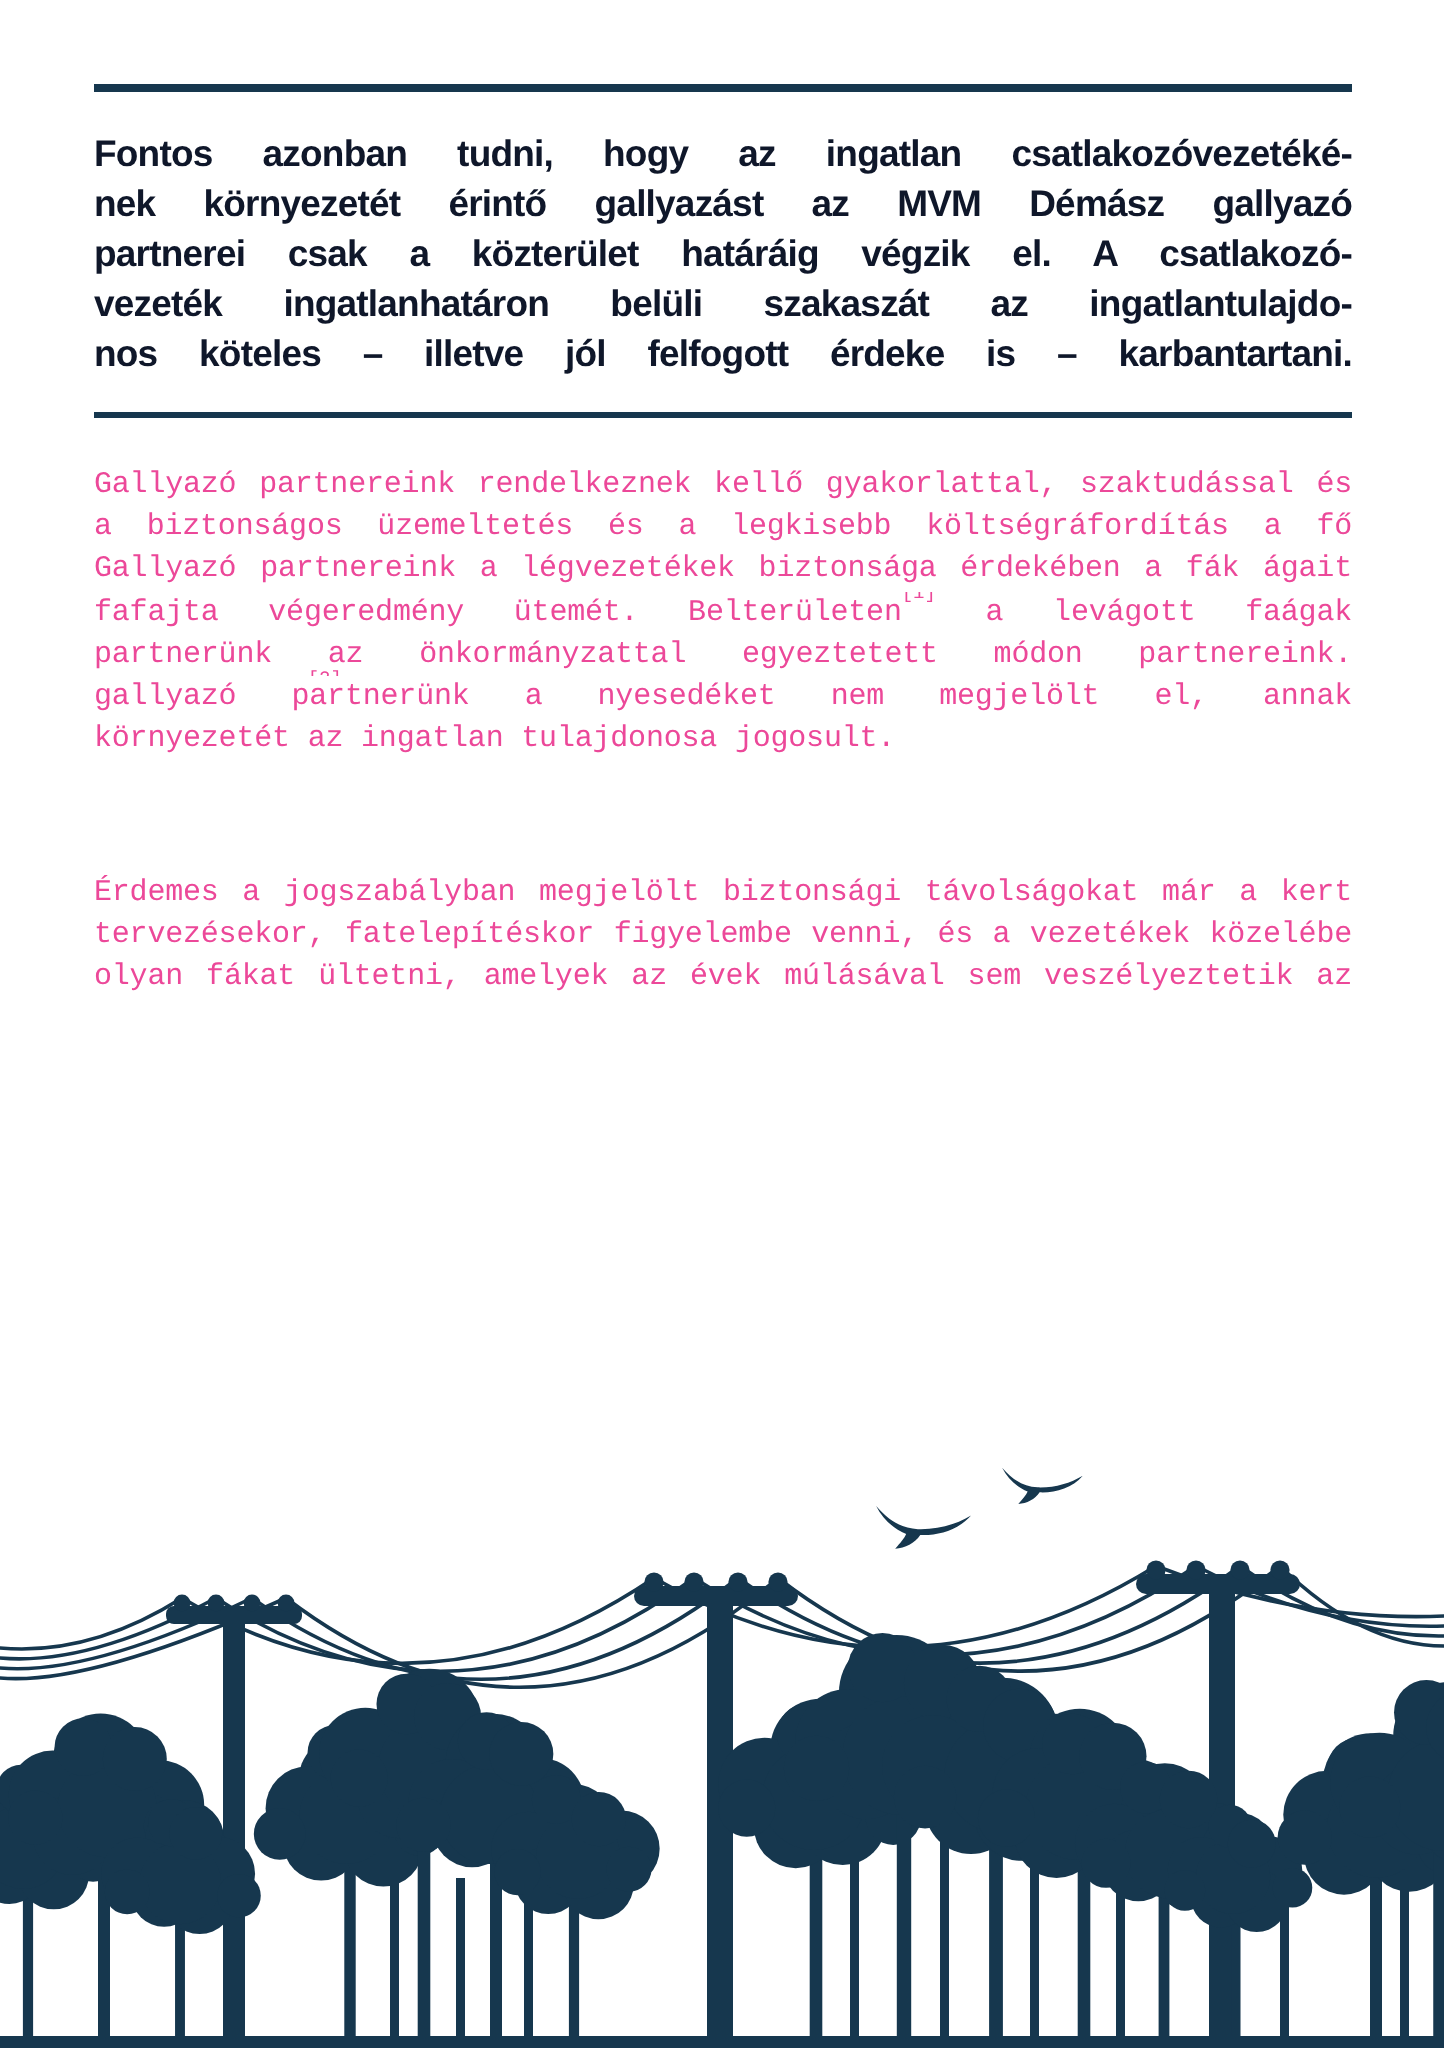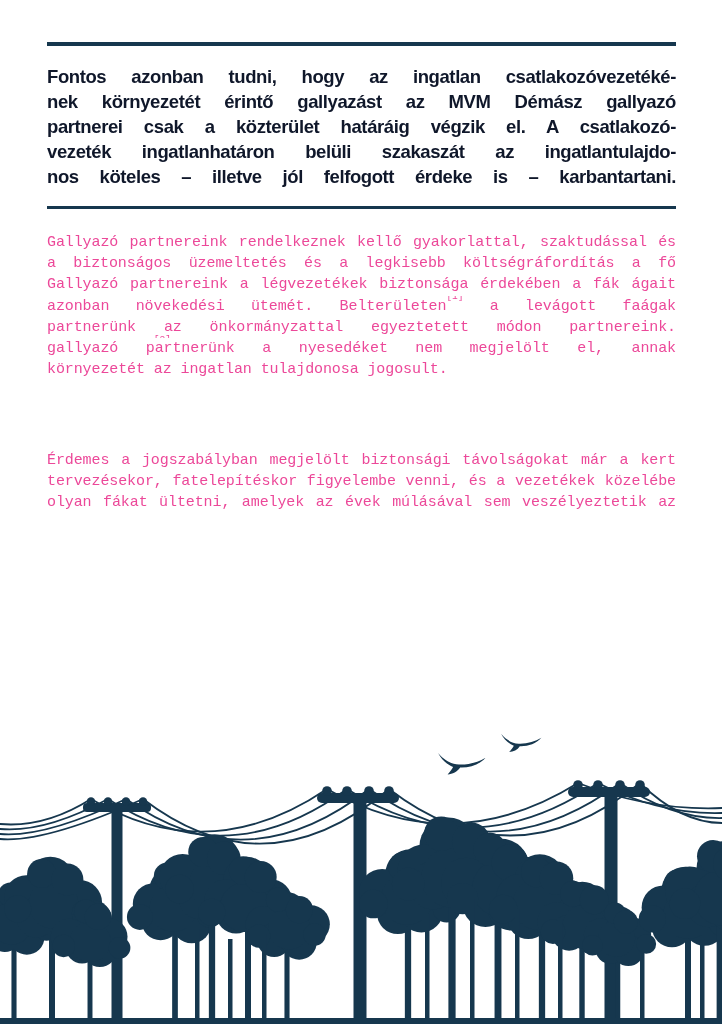--- a/index.html
+++ b/index.html
@@ -11,21 +11,21 @@
   .rule{position:absolute;left:47px;width:629px;background:#16374E;}
   .rule-top{top:42px;height:4px;}
   .rule-mid{top:206px;height:3px;}
   .heading{top:64px;}
   .h-line{
     font-weight:bold;font-size:18.5px;line-height:25px;color:#0f172a;
     letter-spacing:-0.4px;text-align:justify;text-align-last:justify;
     height:25px;overflow:hidden;
   }
   .para1{top:232px;}
-  .para2{top:450px;}
+  .para2{top:436px;}
   .b-line{
     font-size:15px;line-height:21.2px;color:#ec4899;
     letter-spacing:-0.1px;text-align:justify;text-align-last:justify;
     height:21.2px;overflow:hidden;font-family:Liberation Mono, monospace;
   }
   .b-line.j-end{text-align-last:left;}
   sup.note{
     font-size:9.5px;line-height:0;position:relative;top:-0.45em;letter-spacing:0;
   }
   .scene{position:absolute;left:0;top:724px;width:722px;height:300px;}
@@ -44,21 +44,21 @@
     <div class="h-line">vezeték ingatlanhatáron belüli szakaszát az ingatlantulajdo-</div>
     <div class="h-line">nos köteles – illetve jól felfogott érdeke is – karbantartani.</div>
   </div>
 
   <div class="rule rule-mid"></div>
 
   <div class="content para1">
     <div class="b-line">Gallyazó partnereink rendelkeznek kellő gyakorlattal, szaktudással és a szük-</div>
     <div class="b-line">a biztonságos üzemeltetés és a legkisebb költségráfordítás a fő szempontja.</div>
     <div class="b-line">Gallyazó partnereink a légvezetékek biztonsága érdekében a fák ágait minden</div>
-    <div class="b-line"><span>azonban növekedési ütemét. Belterületen</span><sup class="note">[1]</sup><span> a levágott faágak elszállításáról gallyazó</span></div>
+    <div class="b-line"><span>fafajta végeredmény ütemét. Belterületen</span><sup class="note">[1]</sup><span> a levágott faágak elszállításáról gallyazó</span></div>
     <div class="b-line"><span>partnerünk az önkormányzattal egyeztetett módon partnereink. Külterületen</span><sup class="note">[2]</sup></div>
     <div class="b-line">gallyazó partnerünk a nyesedéket nem megjelölt el, annak elszállítására és fel-</div>
     <div class="b-line j-end">környezetét az ingatlan tulajdonosa jogosult.</div>
   </div>
 
   <div class="content para2">
     <div class="b-line">Érdemes a jogszabályban megjelölt biztonsági távolságokat már a kert</div>
     <div class="b-line">tervezésekor, fatelepítéskor figyelembe venni, és a vezetékek közelébe csak</div>
     <div class="b-line">olyan fákat ültetni, amelyek az évek múlásával sem veszélyeztetik az elek-</div>
   </div>

